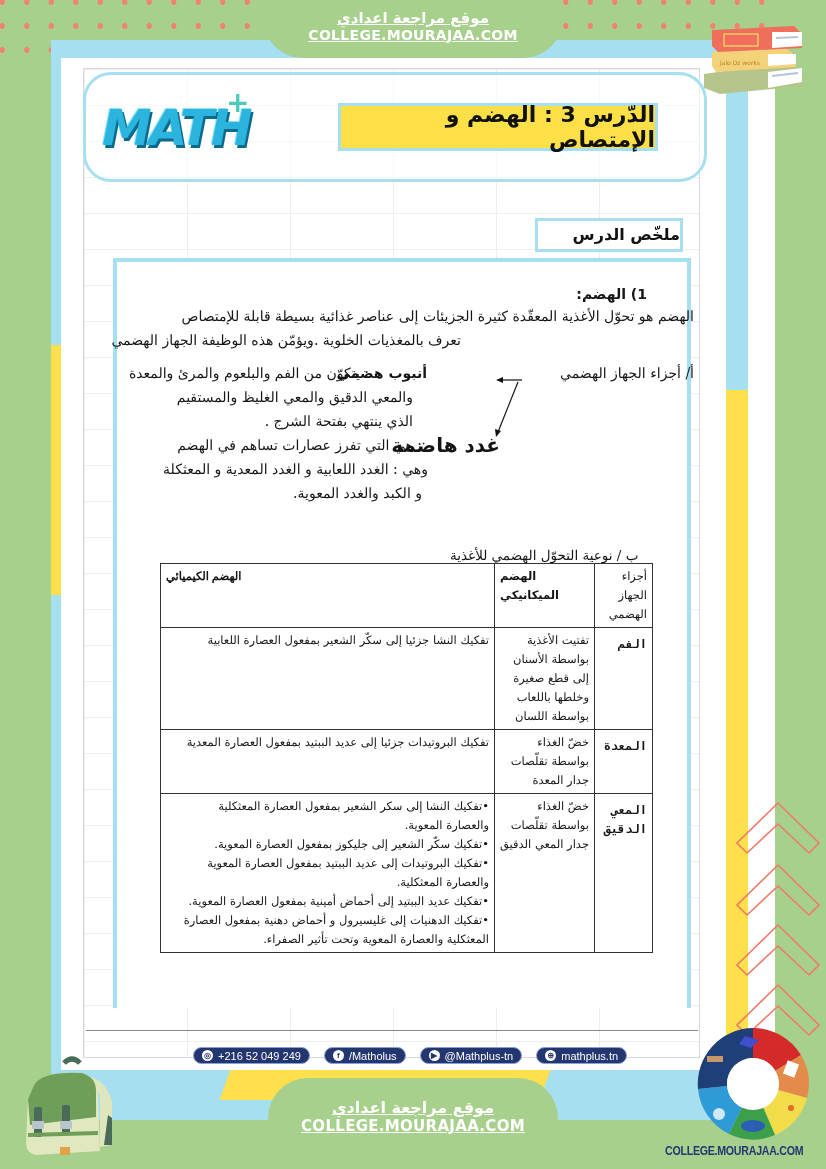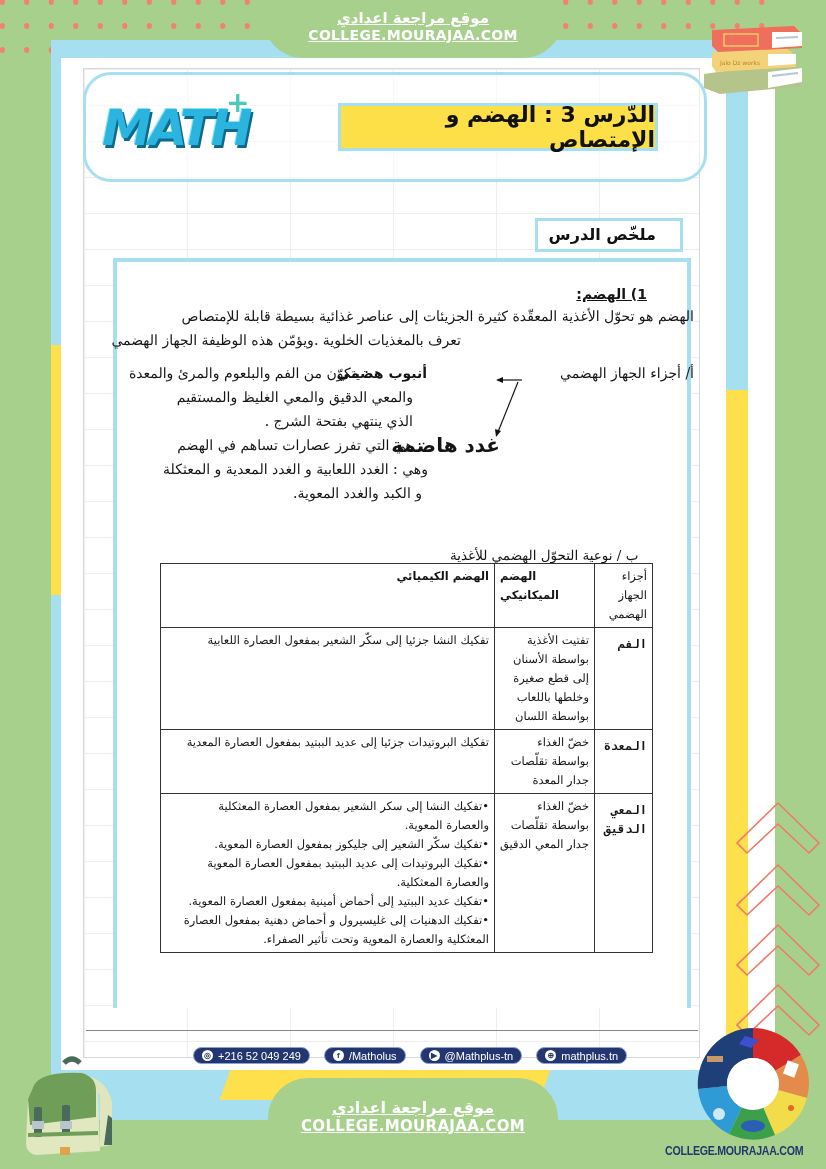--- a/index.html
+++ b/index.html
@@ -37,21 +37,21 @@
     border: 3px solid #a6dff0; border-radius: 28px; background: rgba(255,255,255,0.6); }
   .logo { position: absolute; left: 102px; top: 92px; width: 150px; height: 72px; }
   .logo-text { font-family: "DejaVu Sans", sans-serif; font-weight: bold; font-size: 50px; color: #2ab4de;
     letter-spacing: -3px; font-style: italic; text-shadow: 2px 3px 0 #0c6b8c, -1px -1px 0 #8fe3f7; line-height: 72px; }
   .logo-plus { position: absolute; left: 124px; top: -6px; font-size: 28px; font-weight: bold; color: #4dc9b8; }
   .title-box { position: absolute; left: 306px; top: 103px; width: 320px; height: 48px;
     border: 3px solid #a6dff0; background: #fde047; display: flex; align-items: center; justify-content: center;
     direction: rtl; font-size: 22px; font-weight: bold; color: #111; margin-left: 32px; }
 
   .summary-box { position: absolute; left: 535px; top: 218px; width: 148px; height: 34px;
-    border: 3px solid #a6dff0; background: #fff; direction: rtl; text-align: right; padding-right: 24px;
+    border: 3px solid #a6dff0; background: #fff; direction: rtl; text-align: right; padding-right: 0;
     font-size: 16px; font-weight: bold; line-height: 28px; color: #111; }
 
   .content-box { position: absolute; left: 113px; top: 258px; width: 578px; height: 750px;
     border: 4px solid #a6dff0; border-bottom: none; background: #fff; }
 
   .txt { position: absolute; direction: rtl; text-align: right; color: #151515; font-family: "DejaVu Serif", serif; font-size: 14px; line-height: 22px; white-space: nowrap; }
   .bold { font-weight: bold; font-family: "DejaVu Sans", sans-serif; }
 
   
   .tbl-title { position: absolute; left: 450px; top: 547px; direction: rtl; font-family: "DejaVu Serif", serif; font-size: 13.5px; color: #151515; white-space: nowrap; }
@@ -124,21 +124,21 @@
 <div class="logo">
   <span class="logo-text">MATH</span>
   <span class="logo-plus">+</span>
 </div>
 <div class="title-box">الدّرس 3 :  الهضم و الإمتصاص</div>
 
 <div class="summary-box">ملخّص الدرس</div>
 
 <div class="content-box"></div>
 
-<div class="txt bold" style="right:179px; top:283px; font-size:14px;text-decoration:underline;">1) الهضم:</div>
+<div class="txt bold" style="right:179px; top:283px; font-size:14px;">1) الهضم:</div>
 <div class="txt" style="right:132px; top:305px;">الهضم هو تحوّل الأغذية المعقّدة كثيرة الجزيئات إلى عناصر غذائية بسيطة قابلة للإمتصاص</div>
 <div class="txt" style="right:365px; top:329px;">تعرف بالمغذيات الخلوية .ويؤمّن هذه الوظيفة الجهاز الهضمي</div>
 
 <div class="txt" style="right:132px; top:362px;">أ/ أجزاء الجهاز الهضمي</div>
 <div class="txt bold" style="right:399px; top:362px; font-size:14px;">أنبوب هضمي</div>
 <div class="txt" style="right:457px; top:362px;">: يتكوّن من الفم والبلعوم والمرئ والمعدة</div>
 <div class="txt" style="right:413px; top:386px;">والمعي الدقيق والمعي الغليظ والمستقيم</div>
 <div class="txt" style="right:413px; top:410px;">الذي ينتهي بفتحة الشرج .</div>
 
 <div class="txt bold" style="right:326px; top:434px; font-size:20px;">غدد هاضمة</div>
@@ -157,21 +157,21 @@
 <table class="dig">
   <colgroup>
     <col style="width:58px">
     <col style="width:100px">
     <col>
   </colgroup>
   <tbody>
       <tr>
     <th class="parts">أجزاء الجهاز الهضمي</th>
     <th style="text-align:left;">الهضم الميكانيكي</th>
-    <th style="text-align:right;">الهضم الكيميائي</th>
+    <th style="text-align:left;font-family:Liberation Serif, serif;">الهضم الكيميائي</th>
   </tr>
   <tr style="height:87px;">
     <td class="organ">الفم</td>
     <td>تفتيت الأغذية بواسطة الأسنان إلى قطع صغيرة وخلطها باللعاب بواسطة اللسان</td>
     <td class="chem">
       <div>تفكيك النشا جزئيا إلى سكّر الشعير بمفعول العصارة اللعابية</div>
     </td>
   </tr>
   <tr style="height:45px;">
     <td class="organ">المعدة</td>

